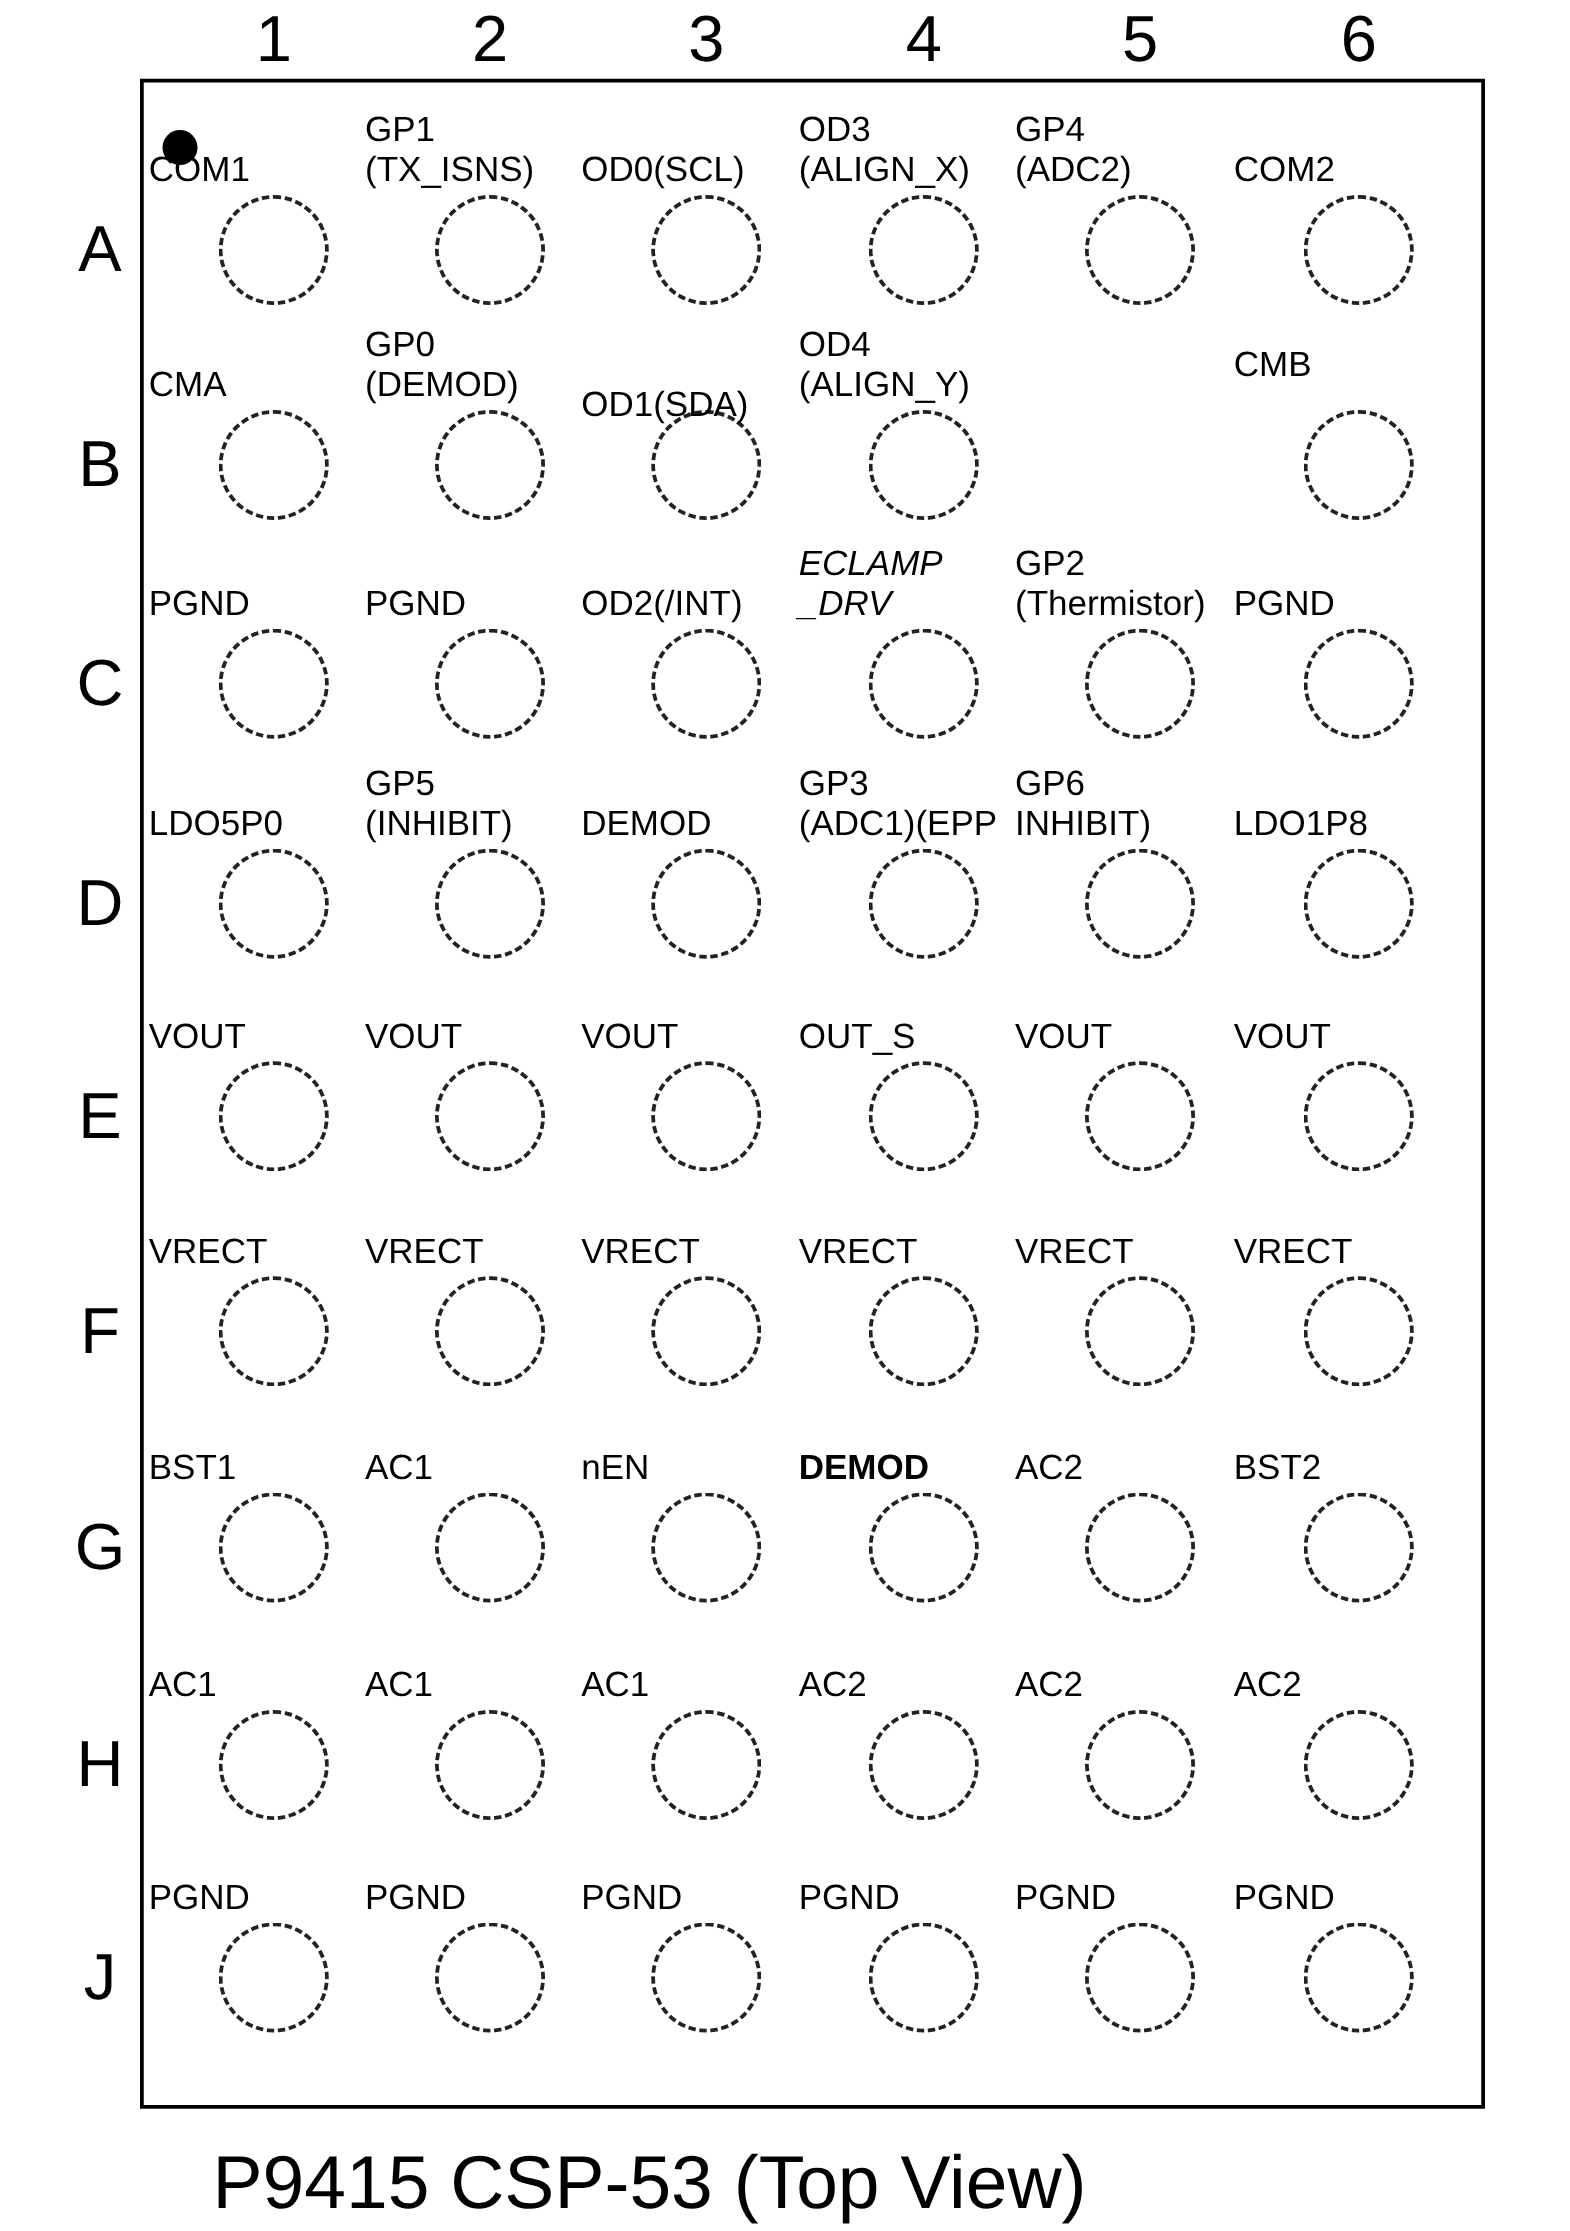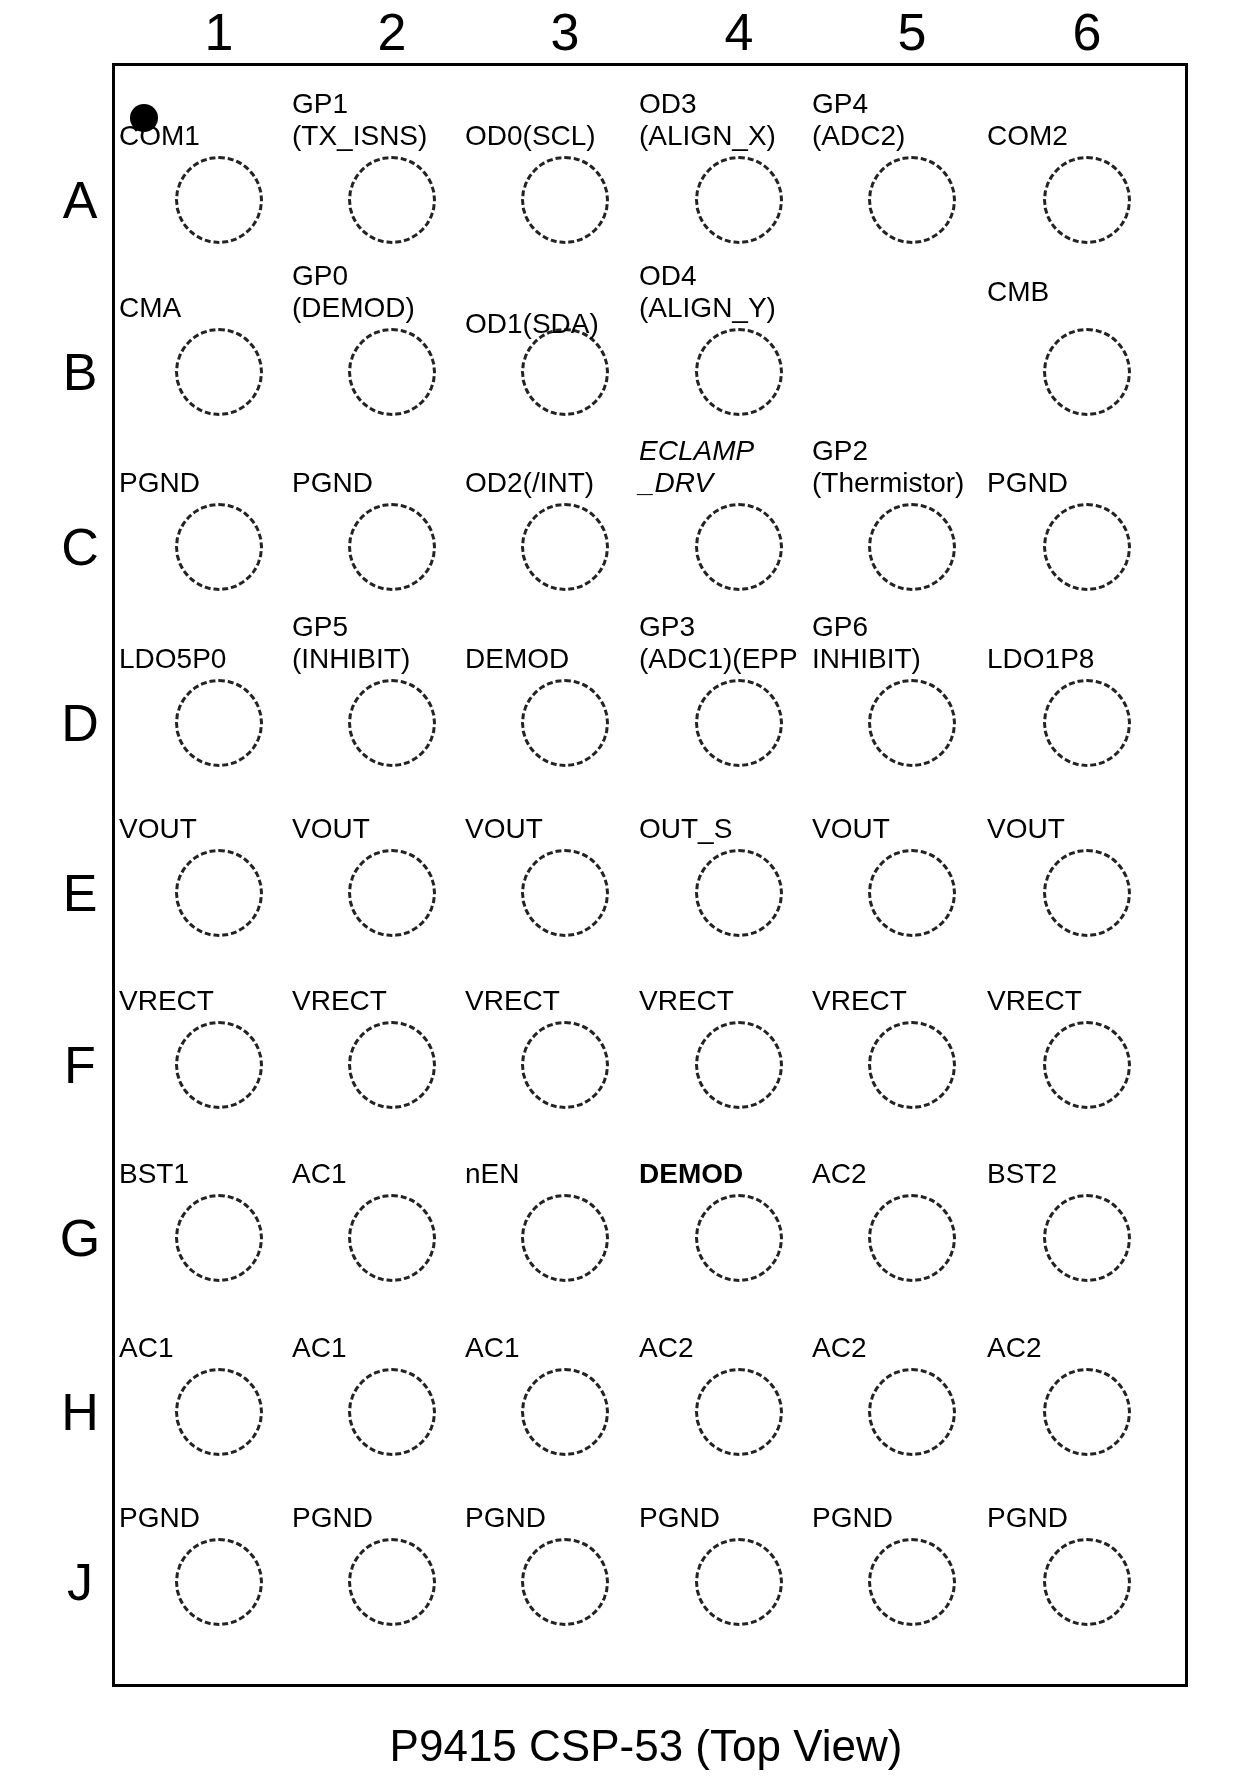--- a/index.html
+++ b/index.html
@@ -11,22 +11,22 @@
                 font-size:52px; line-height:60px; margin-top:-30px; }
   .package { position:absolute; left:112px; top:63px; width:1076px; height:1624px;
              border:3px solid #000; box-sizing:border-box; }
   .pin1-dot { position:absolute; left:130px; top:104px; width:28px; height:28px;
               border-radius:50%; background:#000; }
   .ball { position:absolute; width:88px; height:88px; margin-left:-44px; margin-top:-44px;
           border-radius:50%; border:3px dashed #222; box-sizing:border-box; }
   .pin-label { position:absolute; width:200px; margin-left:-100px; text-align:left;
                font-size:28px; line-height:32px; white-space:nowrap; }
   .pin-label span { display:block; }
-  .title { position:absolute; left:0; width:1122px; top:1712px; text-align:center;
-           font-size:44px; line-height:68px; padding-left:170px; box-sizing:border-box; }
+  .title { position:absolute; left:0; width:1122px; top:1712px; text-align:left;
+           font-size:60px; line-height:68px; padding-left:170px; box-sizing:border-box; }
 </style>
 </head>
 <body>
 
 <div id="diagram">
   <div id="col-nums">
       <div class="col-num" style="left: 219px;">1</div>
       <div class="col-num" style="left: 392px;">2</div>
       <div class="col-num" style="left: 565px;">3</div>
       <div class="col-num" style="left: 739px;">4</div>

